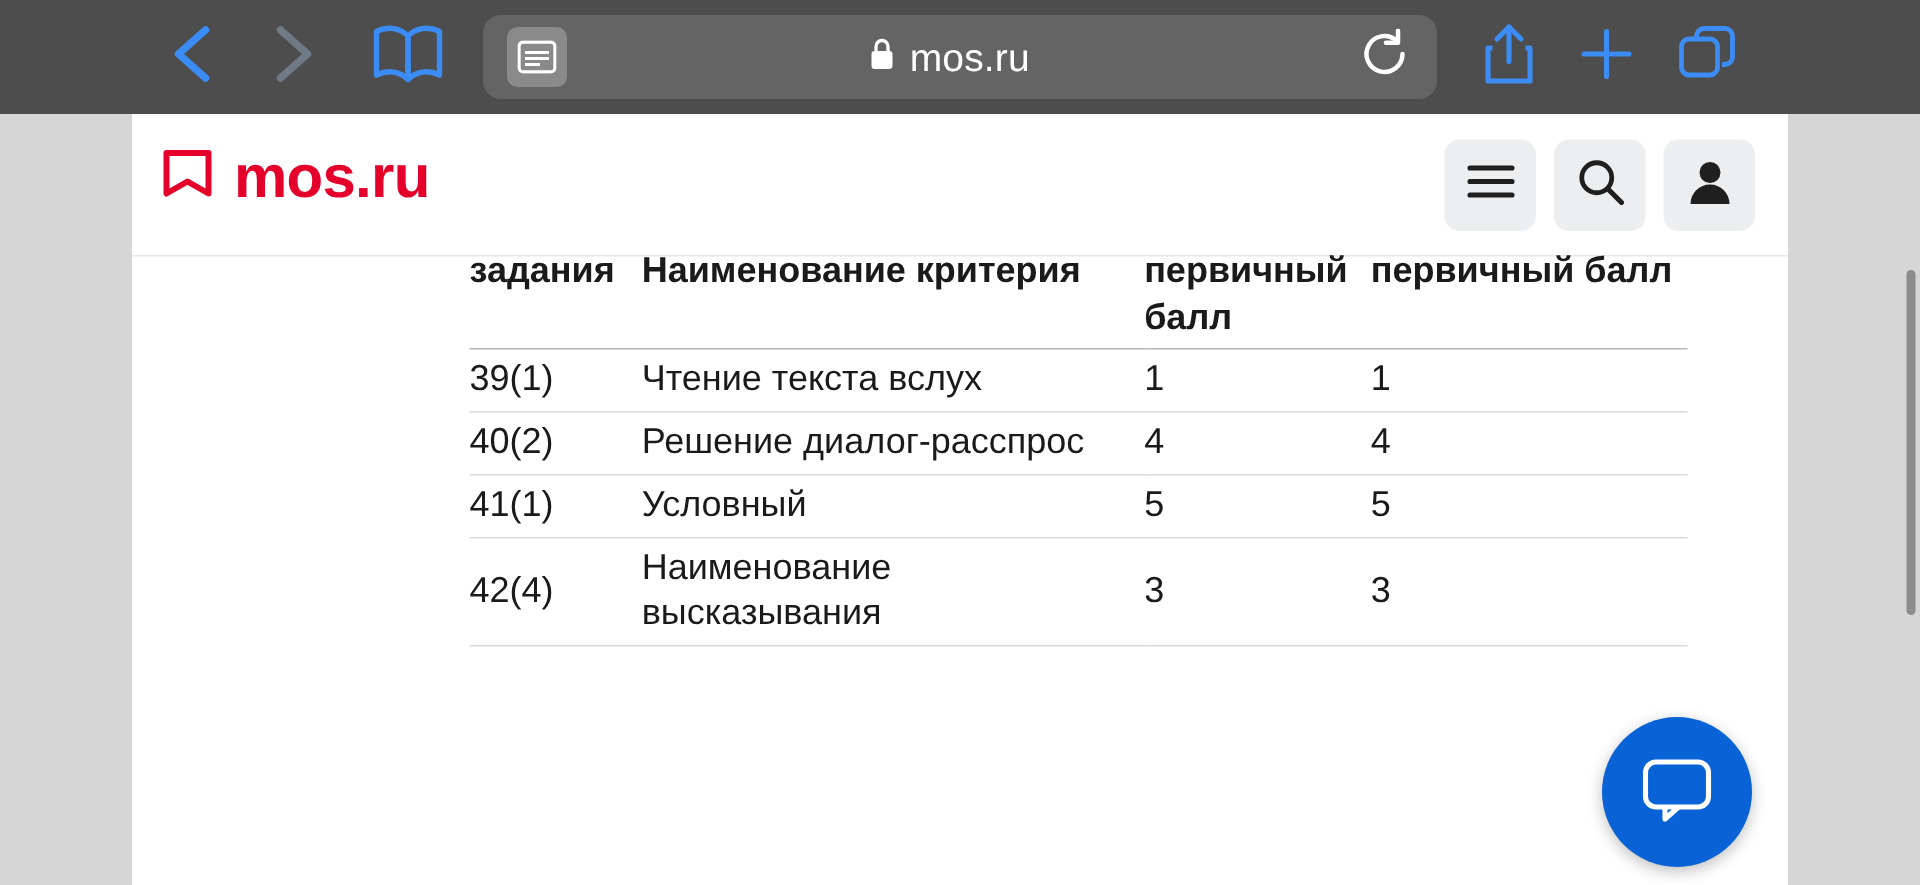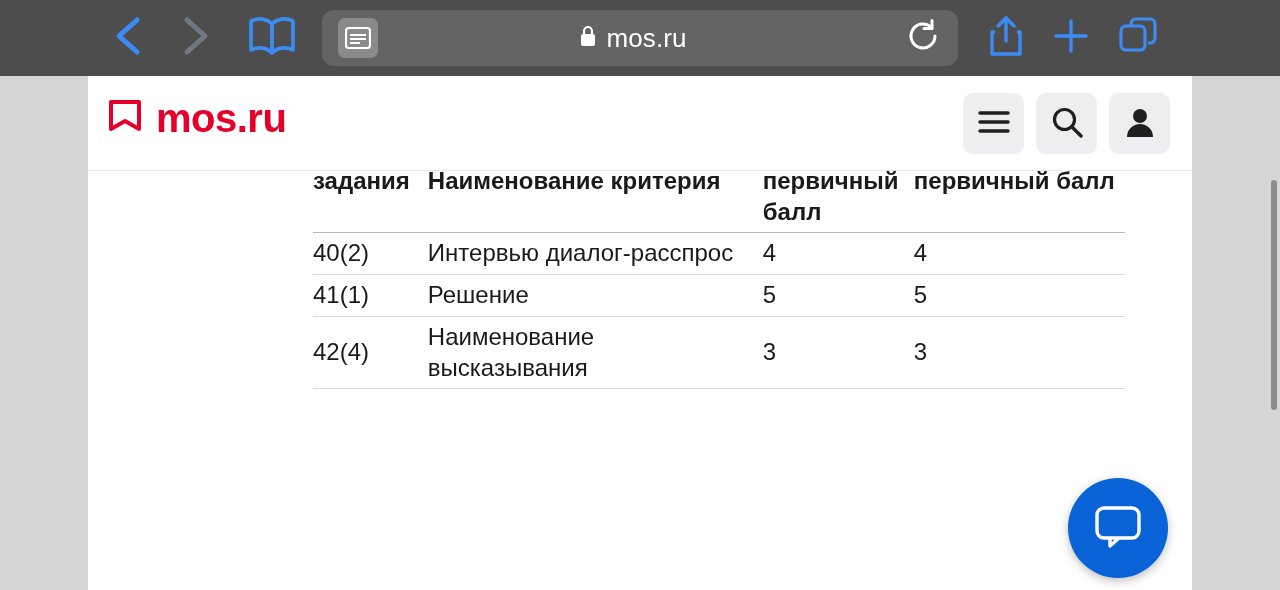--- a/index.html
+++ b/index.html
@@ -348,28 +348,34 @@
         <thead>
           <tr>
             <th class="col-num">задания</th>
             <th class="col-name">Наименование критерия</th>
             <th class="col-prim">первичный балл</th>
             <th class="col-total">первичный балл</th>
           </tr>
         </thead>
         <tbody>
           <tr>
+            <td>39(1)</td>
+            <td>Чтение текста вслух</td>
+            <td>1</td>
+            <td>1</td>
+          </tr>
+          <tr>
             <td>40(2)</td>
-            <td>Интервью диалог-расспрос</td>
+            <td>Решение диалог-расспрос</td>
             <td>4</td>
             <td>4</td>
           </tr>
           <tr>
             <td>41(1)</td>
-            <td>Решение</td>
+            <td>Условный</td>
             <td>5</td>
             <td>5</td>
           </tr>
           <tr>
             <td>42(4)</td>
             <td>Наименование высказывания</td>
             <td>3</td>
             <td>3</td>
           </tr>
 

